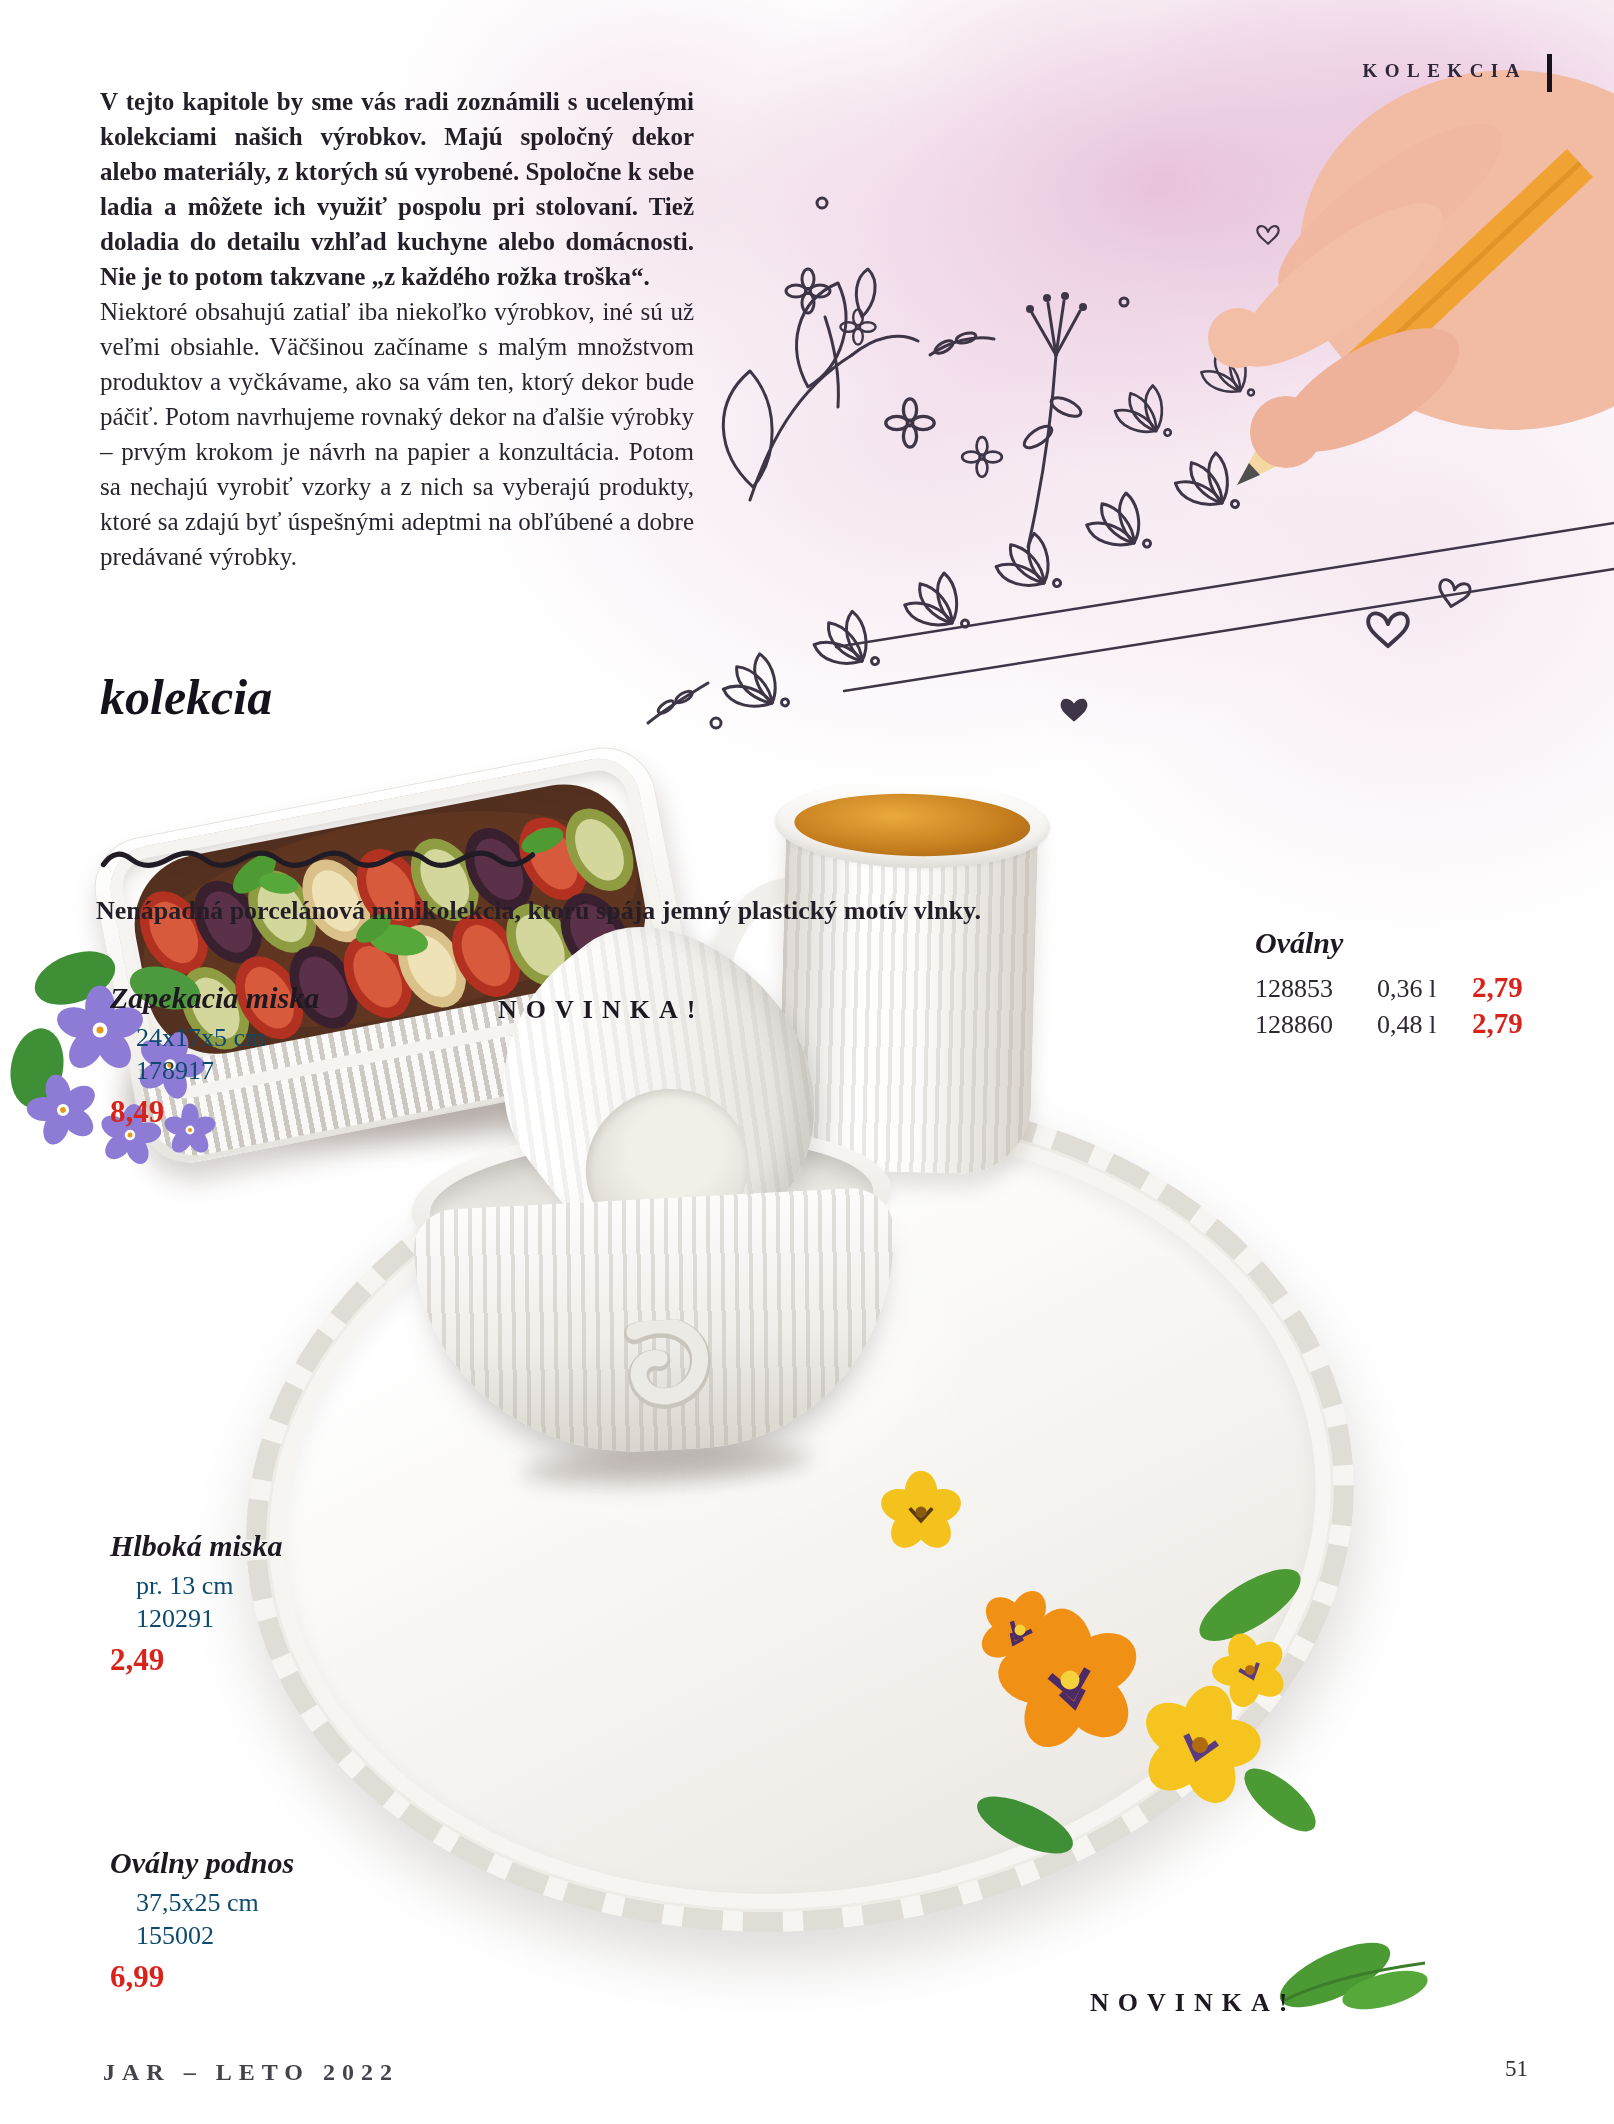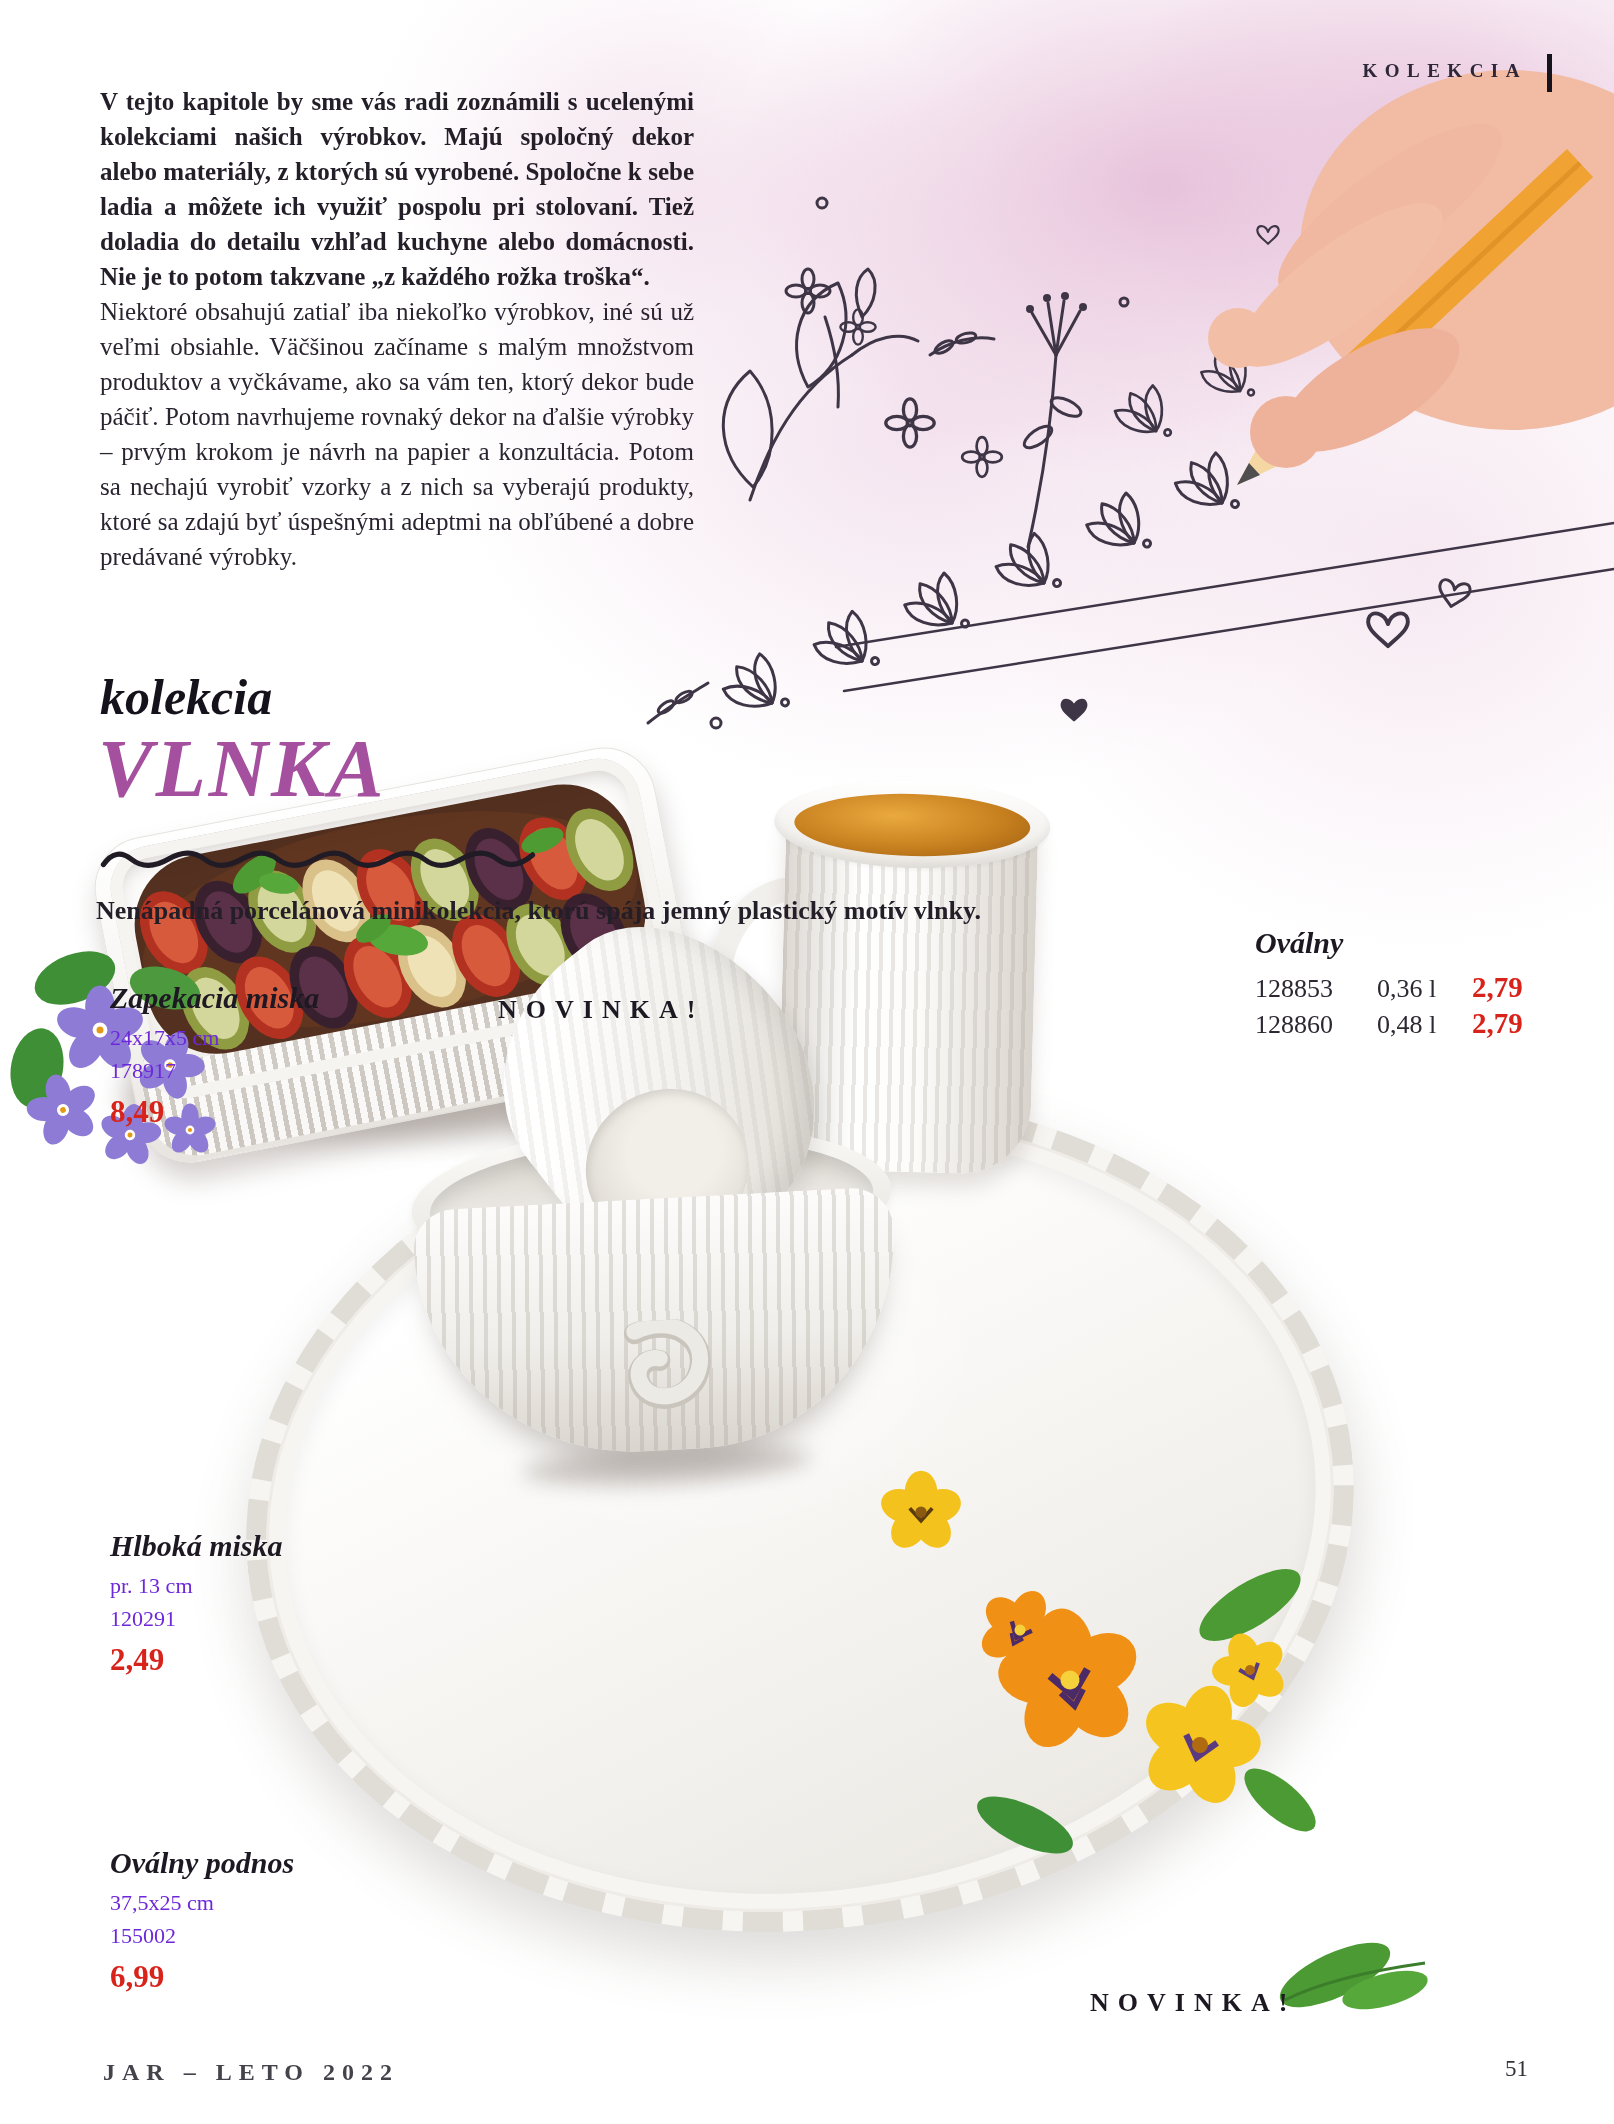--- a/index.html
+++ b/index.html
@@ -39,21 +39,21 @@
 
   
   .kicker{position:absolute;left:100px;top:668px;font-size:50px;font-style:italic;font-weight:600;color:#16121c;z-index:10;}
   .vlnka{position:absolute;left:98px;top:722px;font-size:82px;font-style:italic;font-weight:700;letter-spacing:3px;color:#a4509e;z-index:10;}
   .wave{position:absolute;left:100px;top:843px;width:436px;height:36px;z-index:10;}
   .collection-desc{position:absolute;left:96px;top:896px;font-size:26px;font-weight:700;color:#241e29;z-index:10;}
 
   
   .product{position:absolute;z-index:10;}
   .p-name{font-size:30px;font-weight:700;font-style:italic;line-height:36px;color:#1d1822;}
-  .p-size,.p-code{font-size:22px;line-height:33px;color:#6d28d9;}
+  .p-size,.p-code{font-size:26px;line-height:33px;color:#0c4a6e;margin-left:26px;}
   .p-size{margin-top:5px;}
   .p-price{font-size:31px;font-weight:700;color:#d8231b;line-height:36px;margin-top:7px;}
   .zapekacia{left:110px;top:980px;}
   .hrncek{left:1255px;top:925px;}
   .hrncek .p-name{margin-bottom:9px;}
   .h-row{display:flex;font-size:26px;line-height:34px;color:#2e2833;align-items:baseline;}
   .h-code{width:122px;}
   .h-vol{width:95px;}
   .h-price{font-weight:700;color:#d8231b;font-size:29px;}
   .hlboka{left:110px;top:1528px;}
@@ -191,21 +191,20 @@
 
   <div class="kolekcia-header">KOLEKCIA</div>
   <div class="header-bar"></div>
 
   <div class="intro">
     <p class="first">V tejto kapitole by sme vás radi zoznámili s ucelenými kolekciami našich výrobkov. Majú spoločný dekor alebo materiály, z ktorých sú vyrobené. Spoločne k sebe ladia a môžete ich využiť pospolu pri stolovaní. Tiež doladia do detailu vzhľad kuchyne alebo domácnosti. Nie je to potom takzvane „z každého rožka troška“.</p>
     <p class="second">Niektoré obsahujú zatiaľ iba niekoľko výrobkov, iné sú už veľmi obsiahle. Väčšinou začíname s malým množstvom produktov a vyčkávame, ako sa vám ten, ktorý dekor bude páčiť. Potom navrhujeme rovnaký dekor na ďalšie výrobky – prvým krokom je návrh na papier a konzultácia. Potom sa nechajú vyrobiť vzorky a z nich sa vyberajú produkty, ktoré sa zdajú byť úspešnými adeptmi na obľúbené a dobre predávané výrobky.</p>
   </div>
 
   <div class="kicker">kolekcia</div>
-  <div class="vlnka">VLNKA</div>
   <svg class="wave" viewBox="0 0 500 36">
     <path d="M4,22 Q18,2 36,16 T78,16 T120,16 T162,16 T204,16 T246,16 T288,16 T330,16 T372,16 T414,16 T456,16 T496,11" fill="none" stroke="#201b25" stroke-width="6" stroke-linecap="round"></path>
   </svg>
   <div class="collection-desc">Nenápadná porcelánová minikolekcia, ktorú spája jemný plastický motív vlnky.</div>
 
   <div class="shadow dish-shadow"></div>
   <div class="shadow mug-shadow"></div>
 
   <div class="tray">
     <div class="tray-outer"></div>

